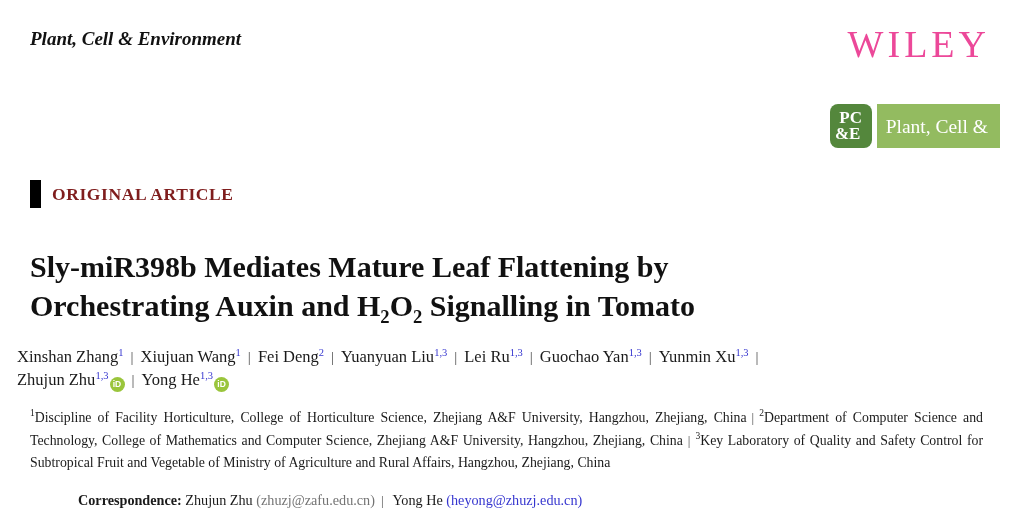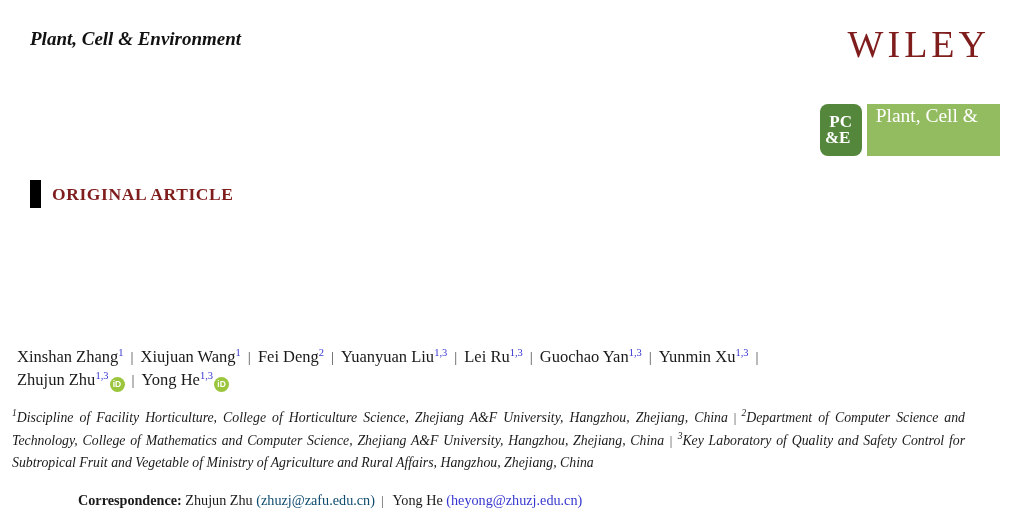--- a/index.html
+++ b/index.html
@@ -21,53 +21,53 @@
     font-weight: bold;
     font-style: italic;
     color: #111111;
   }
   .wiley-logo {
     position: absolute;
     right: 21px;
     top: 22px;
     font-size: 38px;
     letter-spacing: 4px;
-    color: #7f1d1d;
+    color: #ec4899;
     font-family: "Liberation Serif", serif;
     margin-left: 24px;
   }
   .badge {
     position: absolute;
     right: 11px;
     top: 104px;
     display: flex;
     gap: 5px;
-    height: 52px;
+    height: 44px;
     align-items: stretch;
   }
   .badge-square {
     width: 42px;
     border-radius: 8px;
     color: #ffffff;
     display: flex;
     flex-direction: column;
     align-items: center;
     justify-content: center;
     font-size: 17px;
     line-height: 16px;
     font-weight: bold;
   }
   .badge-square .l2 { margin-left: -6px; }
   .badge-banner {
     color: #ffffff;
-    padding: 1px 22px 0 9px;
+    padding: 1px 12px 0 9px;
     font-size: 19.5px;
     line-height: 21px;
     display: flex;
-    flex-direction: row;
+    flex-direction: column;
     justify-content: center;
     white-space: nowrap;
   }
   .section-row {
     position: absolute;
     left: 30px;
     top: 180px;
     display: flex;
     align-items: center;
     gap: 11px;
@@ -120,28 +120,27 @@
     font-size: 8.5px;
     font-weight: bold;
     text-align: center;
     line-height: 15px;
     margin-left: 1px;
     vertical-align: -2px;
     cursor: pointer;
   }
   .affiliations {
     position: absolute;
-    left: 12px;
+    left: 30px;
     top: 407px;
     width: 953px;
     font-size: 13.8px;
     line-height: 22.6px;
     text-align: justify;
     color: #1a1a1a;
-    font-style: italic;
   }
   .affiliations .aff-sup { font-size: 9.5px; color: #1a1a1a; }
   .affiliations .sep { margin: 0 5px; font-size: 13px; }
   .correspondence {
     position: absolute;
     left: 30px;
     top: 492px;
     font-size: 14.2px;
     color: #1a1a1a;
   }
@@ -166,23 +165,27 @@
     <div class="badge-banner" style="background: rgb(147, 187, 96);">
       <span>Plant, Cell &amp;</span>
     </div>
   </div>
 
   <div class="section-row">
     <div class="section-bar"></div>
     <div class="section-label">ORIGINAL ARTICLE</div>
   </div>
 
+  <h1 class="article-title">
+    <span>Sly-miR398b Mediates Mature Leaf Flattening by</span><br>
+    <span><span>Orchestrating Auxin and H</span><sub>2</sub><span>O</span><sub>2</sub><span> Signalling in Tomato</span></span>
+  </h1>
 
   <div class="authors"><span class="author"><span>Xinshan Zhang</span><sup>1</sup></span><span class="sep">|</span><span class="author"><span>Xiujuan Wang</span><sup>1</sup></span><span class="sep">|</span><span class="author"><span>Fei Deng</span><sup>2</sup></span><span class="sep">|</span><span class="author"><span>Yuanyuan Liu</span><sup>1,3</sup></span><span class="sep">|</span><span class="author"><span>Lei Ru</span><sup>1,3</sup></span><span class="sep">|</span><span class="author"><span>Guochao Yan</span><sup>1,3</sup></span><span class="sep">|</span><span class="author"><span>Yunmin Xu</span><sup>1,3</sup></span><span class="sep">|</span><br><span class="author"><span>Zhujun Zhu</span><sup>1,3</sup></span><span class="orcid" style="background: rgb(154, 197, 60);">iD</span><span class="sep">|</span><span class="author"><span>Yong He</span><sup>1,3</sup></span><span class="orcid" style="background: rgb(154, 197, 60);">iD</span></div>
 
   <div class="affiliations"><span class="affiliation"><sup class="aff-sup">1</sup><span>Discipline of Facility Horticulture, College of Horticulture Science, Zhejiang A&amp;F University, Hangzhou, Zhejiang, China</span></span><span class="sep">|</span><span class="affiliation"><sup class="aff-sup">2</sup><span>Department of Computer Science and Technology, College of Mathematics and Computer Science, Zhejiang A&amp;F University, Hangzhou, Zhejiang, China</span></span><span class="sep">|</span><span class="affiliation"><sup class="aff-sup">3</sup><span>Key Laboratory of Quality and Safety Control for Subtropical Fruit and Vegetable of Ministry of Agriculture and Rural Affairs, Hangzhou, Zhejiang, China</span></span></div>
 
   <div class="correspondence">
     <span class="corr-label">Correspondence:</span>
-    <span><span> Zhujun Zhu </span><a class="email-link" style="color: #0c4a6e;">(zhuzj@zafu.edu.cn)</a><span class="sep">|</span><span> Yong He </span><a class="email-link" style="color: rgb(53, 53, 207);">(heyong@zhuzj.edu.cn)</a></span>
+    <span><span> Zhujun Zhu </span><a class="email-link" style="color: #737373;">(zhuzj@zafu.edu.cn)</a><span class="sep">|</span><span> Yong He </span><a class="email-link" style="color: rgb(53, 53, 207);">(heyong@zhuzj.edu.cn)</a></span>
   </div>
 
 </div>
 
 </body></html>

